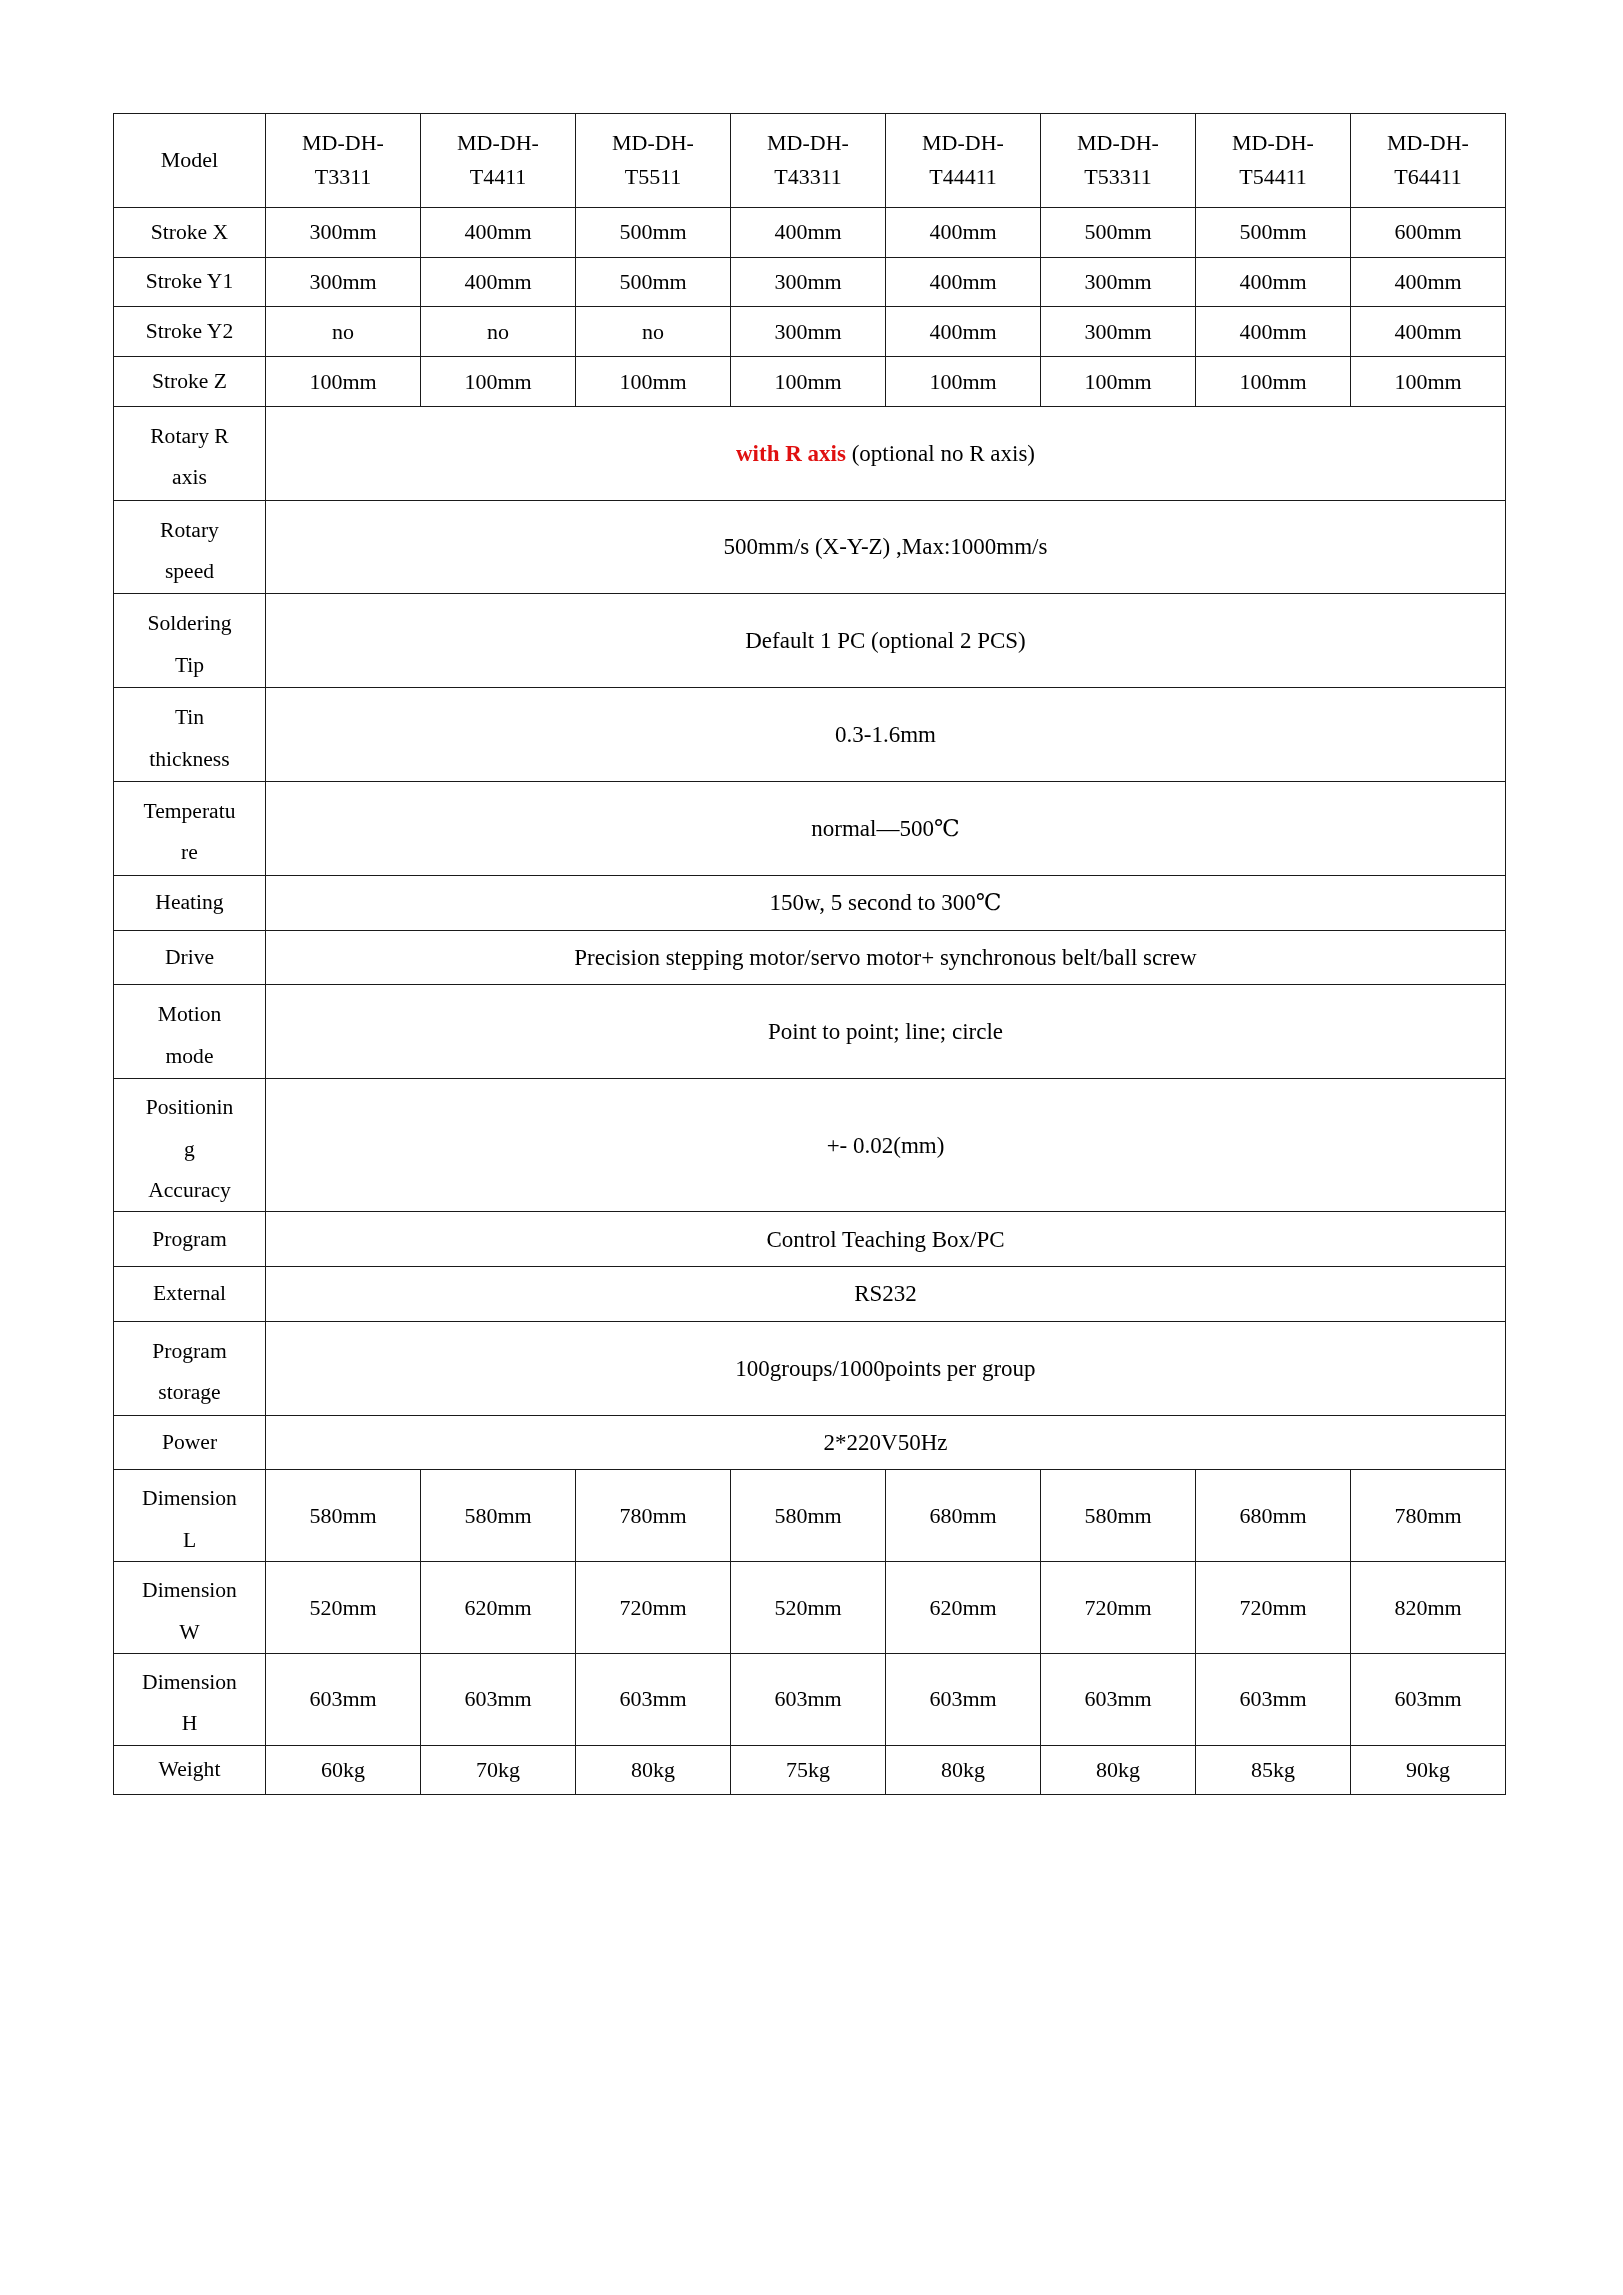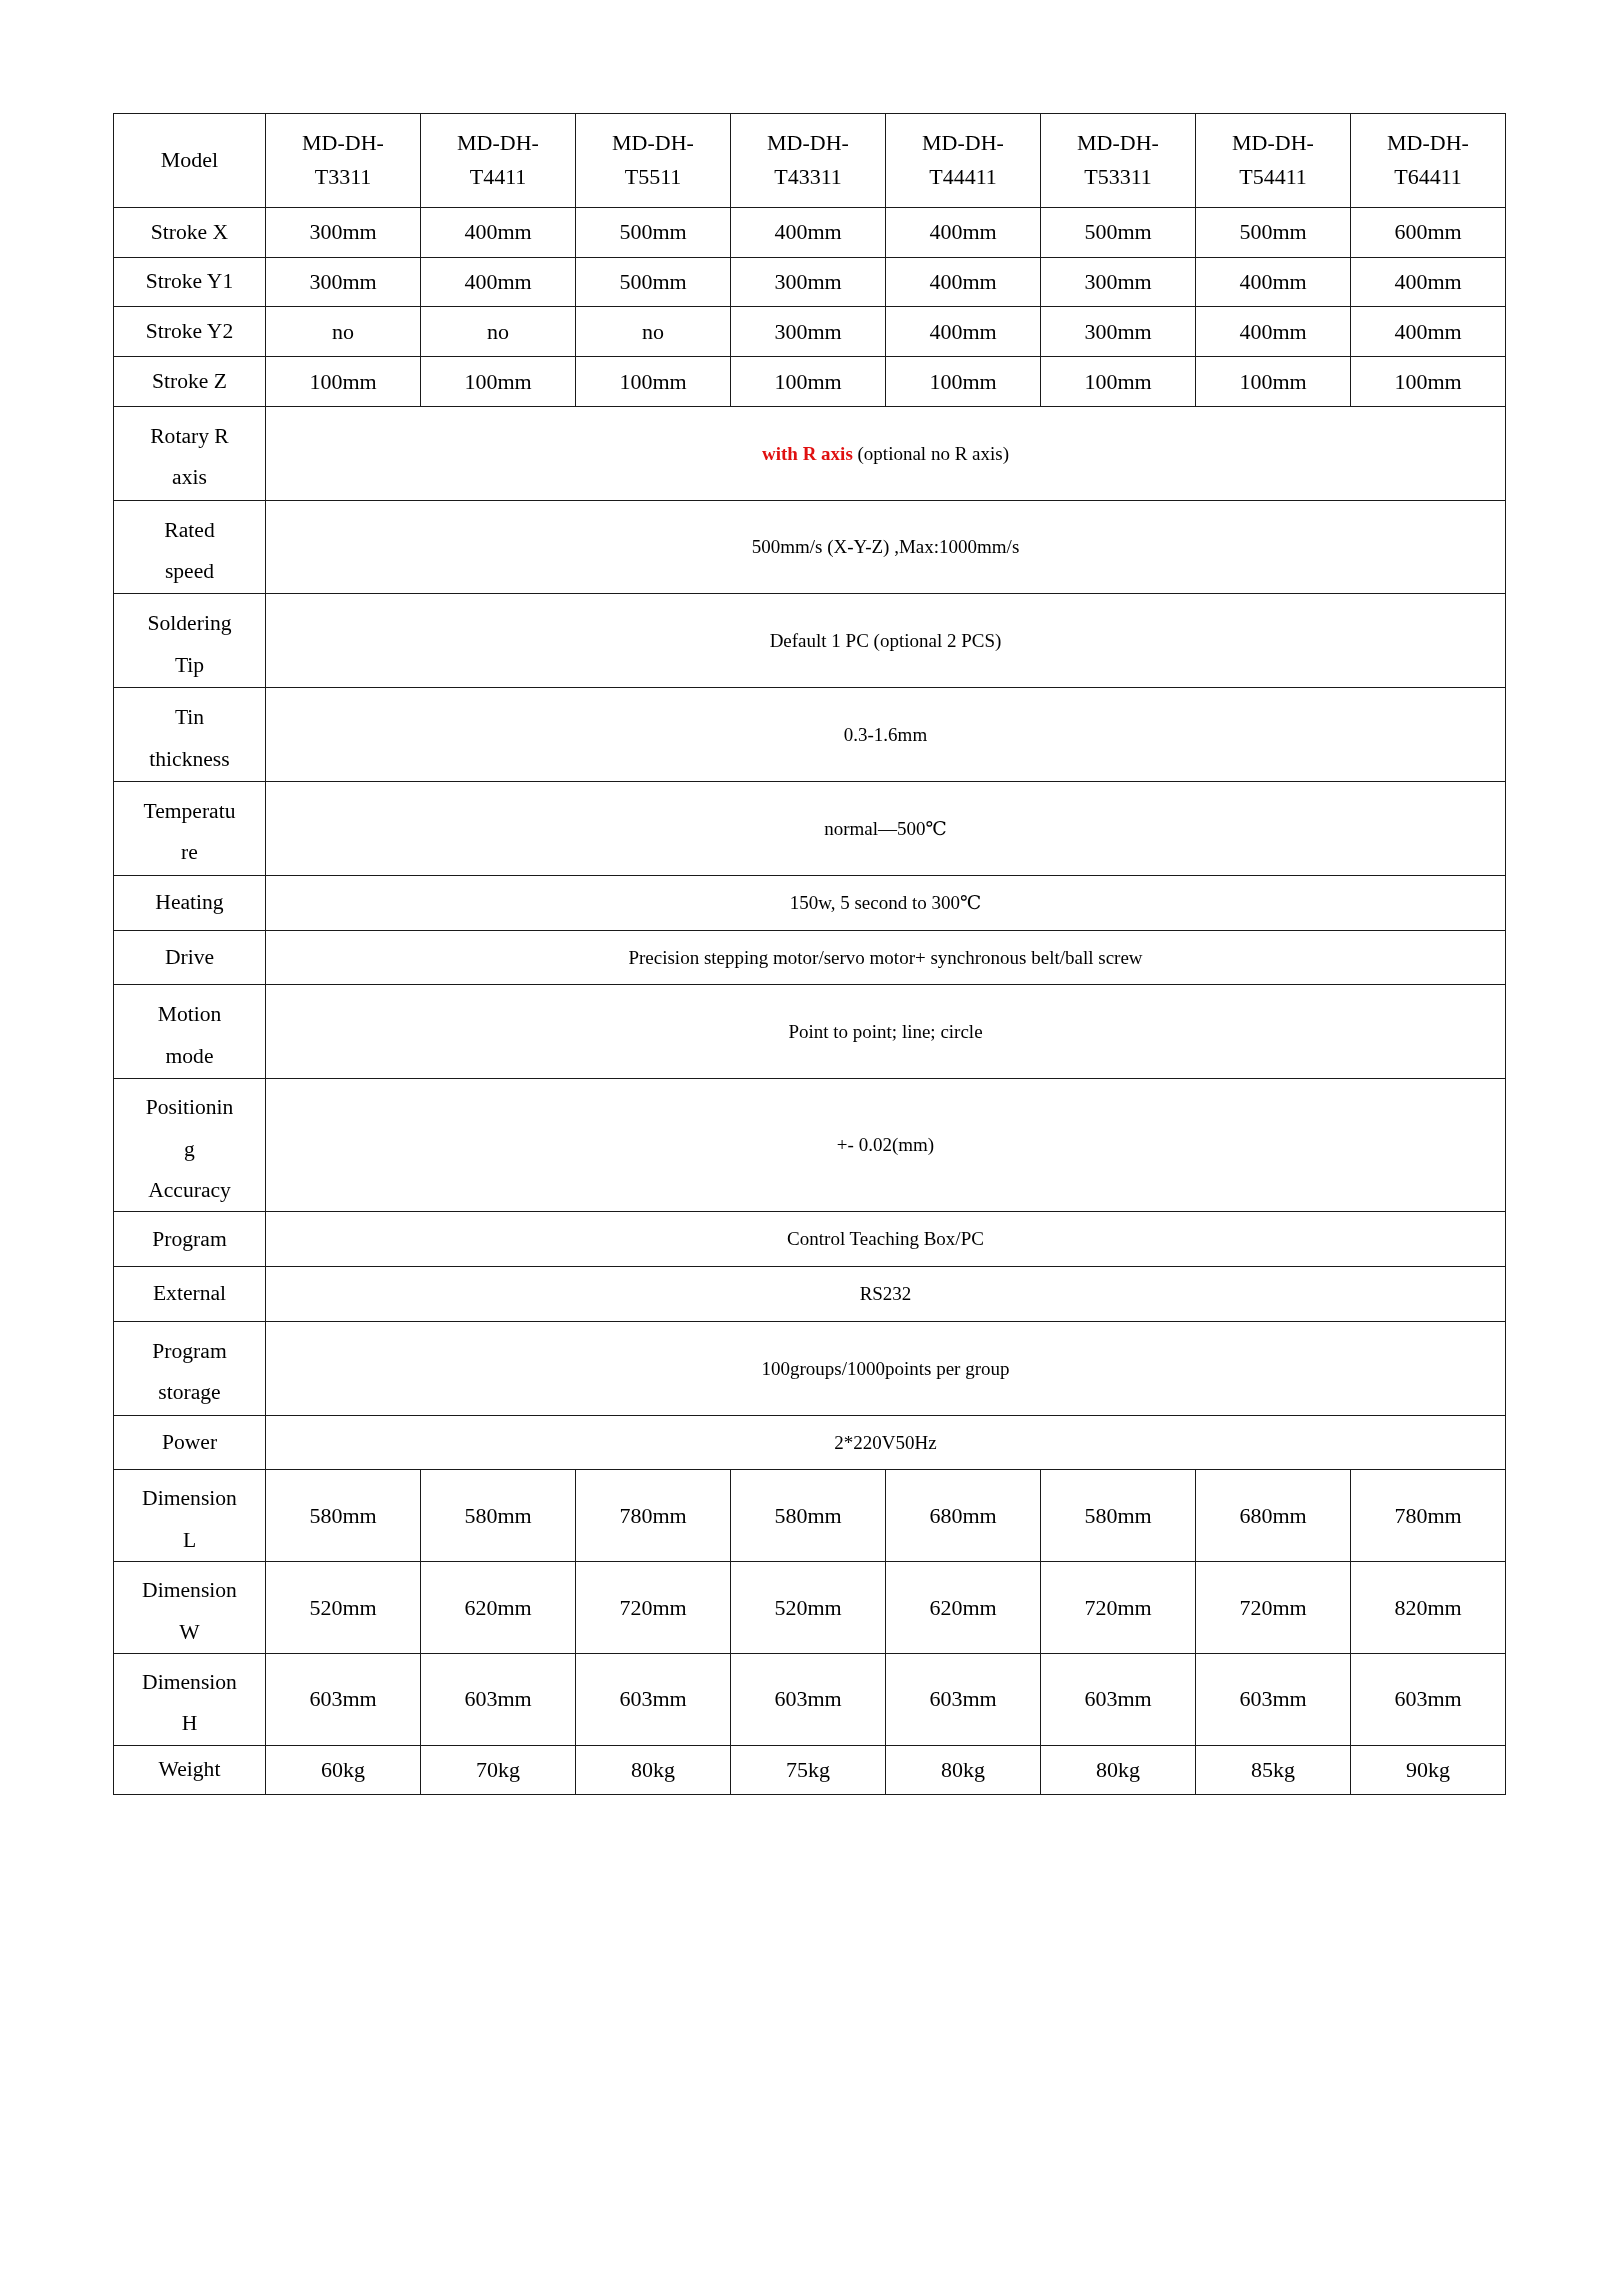--- a/index.html
+++ b/index.html
@@ -73,21 +73,21 @@
     text-align: center;
   }
 
   
   tr.tall td { height: 85px; }
   tr.xtall td { height: 98px; }
   tr.short td { height: 46px; }
   tr.dim td  { height: 79px; }
 
   .merged {
-    font-size: 19px;
+    font-size: 23px;
   }
 
   .red-bold {
     color: #e01010;
     font-weight: bold;
   }
 
   .two-line {
     display: block;
     line-height: 1.55;
@@ -200,21 +200,21 @@
         <tr class="tall">
           <td class="label">
             <span class="two-line">Rotary R</span>
             <span class="two-line">axis</span>
           </td>
           <td class="merged" colspan="8"><span class="red-bold">with R axis</span><span> (optional no R axis)</span></td>
         </tr>
 
         <tr class="tall">
           <td class="label">
-            <span class="two-line">Rated</span>
+            <span class="two-line">Rotary</span>
             <span class="two-line">speed</span>
           </td>
           <td class="merged" colspan="8">500mm/s (X-Y-Z) ,Max:1000mm/s</td>
         </tr>
 
         <tr class="tall">
           <td class="label">
             <span class="two-line">Soldering</span>
             <span class="two-line">Tip</span>
           </td>

